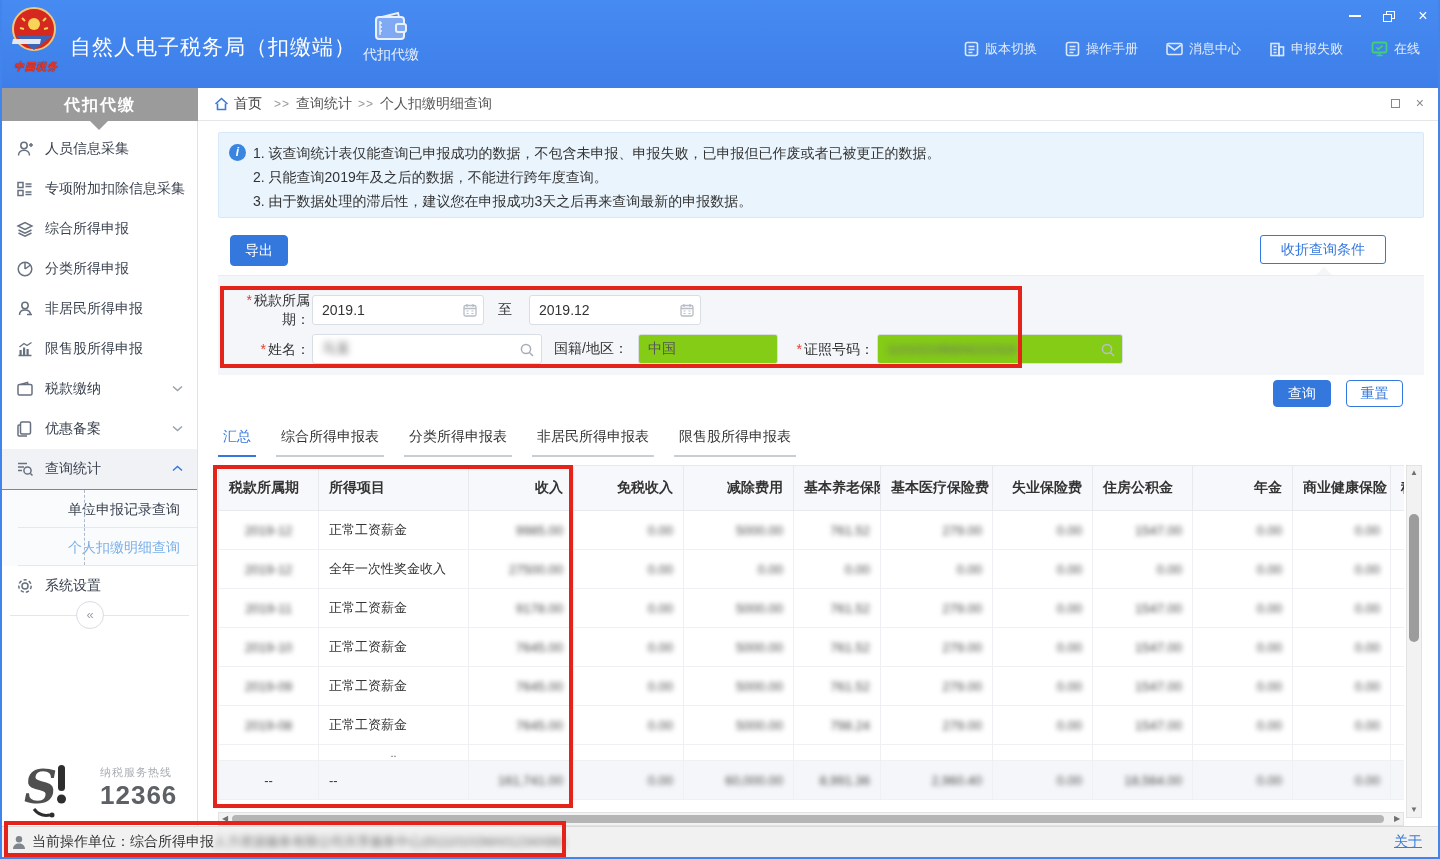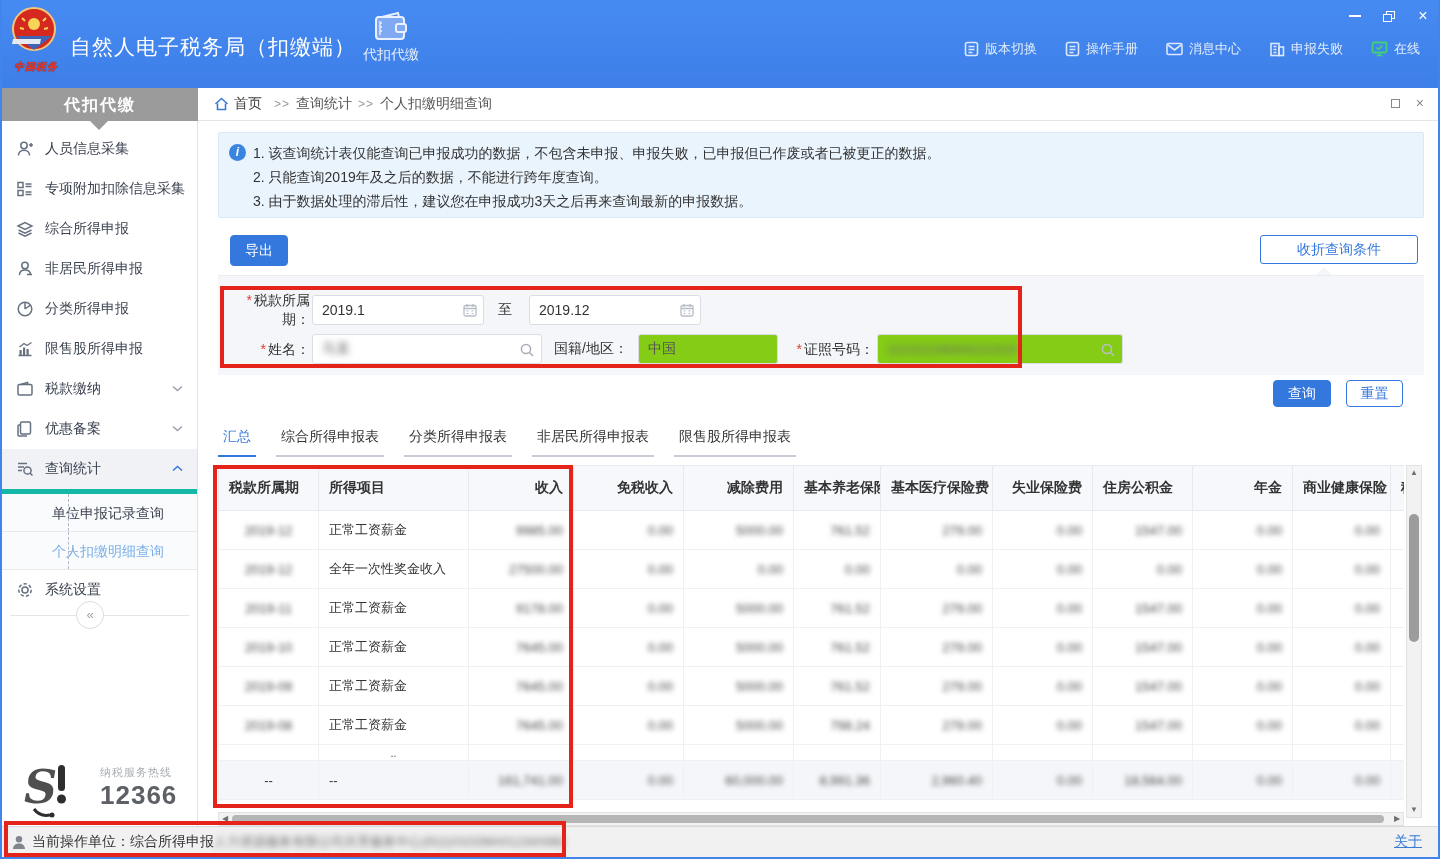--- a/index.html
+++ b/index.html
@@ -45,21 +45,21 @@
   .pbox { width:9px; height:9px; border:1.5px solid #888; }
 
   
   #sidebar { position:absolute; left:0; top:121px; width:196px; height:705px; background:#fff;
              border-right:1px solid #e0e2e6; }
   .sb-item { position:relative; height:40px; display:flex; align-items:center; padding-left:14px; gap:11px;
              font-size:14px; color:#3c4350; cursor:pointer; }
   .sb-item svg { flex:none; }
   .sb-chev { position:absolute; right:14px; top:16px; }
   .sb-group { background:#f0f2f6; }
-  .sb-sub { background:#fafbfd; border-top:5px solid #14b8a6; }
+  .sb-sub { background:#fafbfd; border-top:1px solid #14b8a6;padding-left:16px; }
   .sb-subitem { position:relative; height:38px; line-height:38px; padding-left:50px; font-size:14px; color:#3c4350;
                 border-bottom:1px solid #e8e8e8; cursor:pointer; }
   .sb-subitem.sel { color:#7ab0e8; }
   .sb-sub-guide { position:absolute; left:66px; top:0; bottom:0; border-left:1px dashed #aebacc; }
   .sb-sub-tick { position:absolute; left:66px; top:50%; width:10px; border-top:1px dashed #aebacc; }
   #sb-collapse-wrap { position:absolute; left:0; top:480px; width:195px; height:30px; }
   #sb-collapse-line { position:absolute; left:8px; right:8px; top:14px; border-top:1px solid #e4e6ea; }
   #sb-collapse { position:absolute; left:74px; top:0; width:28px; height:28px; border:1px solid #d8dce2; border-radius:50%;
                  background:#fff; color:#9aa2ae; text-align:center; line-height:26px; font-size:13px; cursor:pointer; }
   #hotline { position:absolute; left:0; top:638px; width:195px; height:66px; background:#fff; }
@@ -74,21 +74,21 @@
             border:1px solid #d7e9f9; border-radius:2px; padding:8px 12px 0 34px; }
   #notice-icon { position:absolute; left:10px; top:11px; width:17px; height:17px; border-radius:50%;
                  background:#3a85e0; color:#fff; font-size:12px; font-style:italic; font-weight:bold;
                  text-align:center; line-height:17px; }
   .notice-line { font-size:14px; color:#333; line-height:24px; }
 
   .btn { display:inline-flex; align-items:center; justify-content:center; border-radius:4px; font-size:14px; cursor:pointer; }
   .btn-primary { background:#3578dd; color:#fff; border:1px solid #3578dd; }
   .btn-outline { background:#fff; color:#3578dd; border:1px solid #3578dd; }
   #btn-export { position:absolute; left:32px; top:114px; width:58px; height:31px; }
-  #btn-collapse { position:absolute; left:1062px; top:114px; width:158px; height:29px; font-size:14px; border-radius:3px; }
+  #btn-collapse { position:absolute; left:1062px; top:114px; width:126px; height:29px; font-size:14px; border-radius:3px; }
   #collapse-notch { position:absolute; left:1118px; top:146px; width:0; height:0;
                     border-left:8px solid transparent; border-right:8px solid transparent; border-bottom:8px solid #f4f6fa; }
 
   #filter-area { position:absolute; left:20px; top:154px; width:1206px; height:100px; background:#f4f6fa; border-top:1px solid #ececf0; }
   .f-row { position:absolute; left:0; height:30px; display:flex; align-items:center; }
   .f-label { font-size:14px; color:#333; }
   .req { color:#e23c2e; margin-right:2px; font-size:14px; }
   .f-input { position:relative; height:30px; background:#fff; border:1px solid #d9dde4; border-radius:3px;
              font-size:14px; color:#333; display:flex; align-items:center; padding:0 26px 0 9px; cursor:text; }
   .f-input.disabled { background:#84cc16; color:#555; cursor:default; }
@@ -267,33 +267,33 @@
       <svg width="18" height="18" viewBox="0 0 18 18">
         <path d="M2 6 L9 2.5 L16 6 L9 9.5 Z" fill="none" stroke="#66707f" stroke-width="1.4"></path>
         <path d="M2.5 10 L9 13.2 L15.5 10" fill="none" stroke="#66707f" stroke-width="1.4"></path>
         <path d="M2.5 13 L9 16.2 L15.5 13" fill="none" stroke="#66707f" stroke-width="1.4"></path>
       </svg>
       <span>综合所得申报</span>
     </div>
 
     <div class="sb-item">
       <svg width="18" height="18" viewBox="0 0 18 18">
+        <circle cx="9" cy="9" r="6.8" fill="none" stroke="#66707f" stroke-width="1.5"></circle>
+        <path d="M9 9 V2.2 M9 9 L14.5 5" stroke="#66707f" stroke-width="1.5"></path>
+      </svg>
+      <span>分类所得申报</span>
+    </div>
+
+    <div class="sb-item">
+      <svg width="18" height="18" viewBox="0 0 18 18">
         <circle cx="9" cy="5.5" r="3.2" fill="none" stroke="#66707f" stroke-width="1.5"></circle>
         <path d="M3.5 15 c0-3.2 2.4-5 5.5-5 s5.5 1.8 5.5 5" fill="none" stroke="#66707f" stroke-width="1.5"></path>
         <path d="M11 14.5 h5" stroke="#66707f" stroke-width="1.5"></path>
       </svg>
       <span>非居民所得申报</span>
-    </div>
-
-    <div class="sb-item">
-      <svg width="18" height="18" viewBox="0 0 18 18">
-        <circle cx="9" cy="9" r="6.8" fill="none" stroke="#66707f" stroke-width="1.5"></circle>
-        <path d="M9 9 V2.2 M9 9 L14.5 5" stroke="#66707f" stroke-width="1.5"></path>
-      </svg>
-      <span>分类所得申报</span>
     </div>
 
     <div class="sb-item">
       <svg width="18" height="18" viewBox="0 0 18 18">
         <path d="M2.5 15.5 h13" stroke="#66707f" stroke-width="1.5"></path>
         <rect x="3.5" y="10" width="2.2" height="5.5" fill="#66707f"></rect>
         <rect x="7" y="7.5" width="2.2" height="8" fill="#66707f"></rect>
         <rect x="10.5" y="9" width="2.2" height="6.5" fill="#66707f"></rect>
         <path d="M3.5 7 L8 3.5 L11 5.5 L15.5 2.5" fill="none" stroke="#66707f" stroke-width="1.3"></path>
       </svg>

